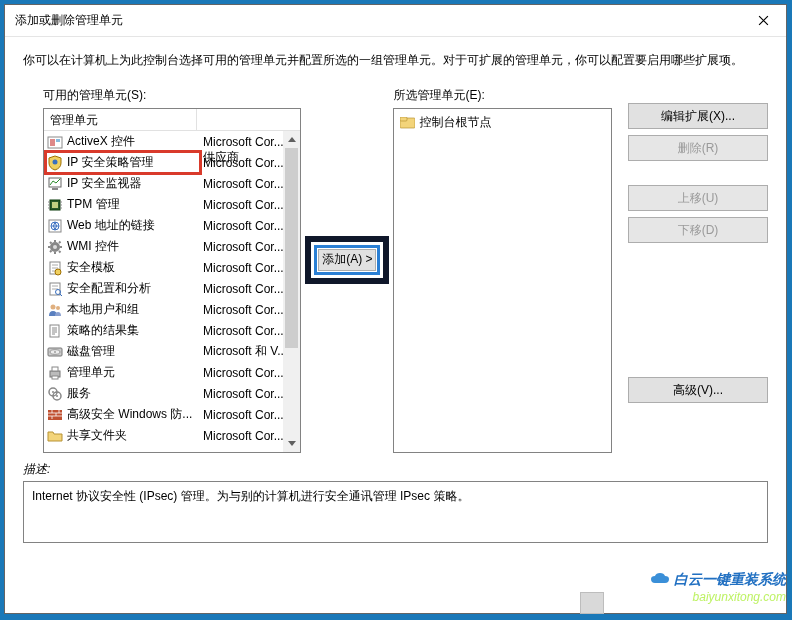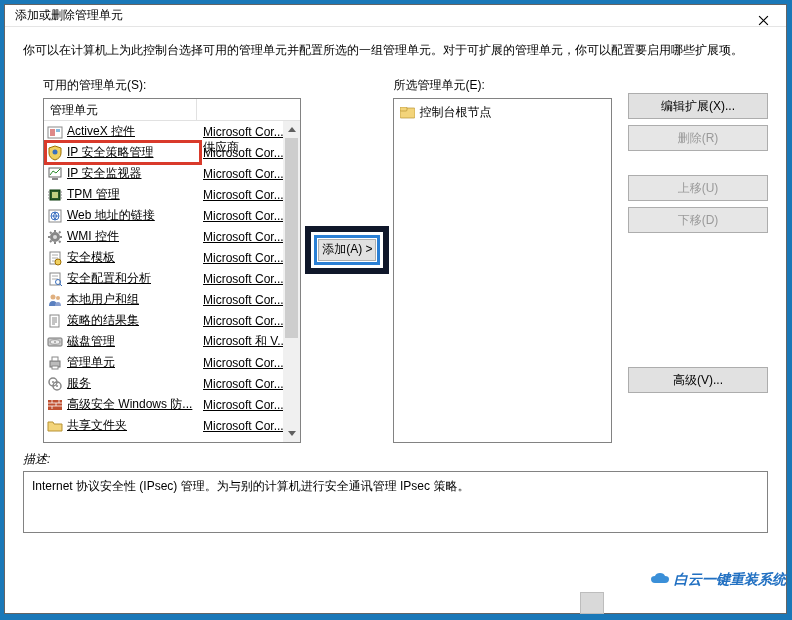--- a/index.html
+++ b/index.html
@@ -1,36 +1,36 @@
 <!DOCTYPE html>
 <html><head>
 <meta charset="utf-8">
 <style>
   * { box-sizing: border-box; margin: 0; padding: 0; }
   html, body { width: 792px; height: 620px; font-family: "Microsoft YaHei", "Segoe UI", sans-serif; font-size: 12px; overflow: hidden; }
   .shell { width: 792px; height: 620px; background: #1a78b8; padding: 4px; position: relative; }
   .window { width: 783px; height: 610px; background: #fff; border: 1px solid #646464; position: relative; }
-  .titlebar { height: 22px; display: flex; align-items: center; padding-left: 10px; border-bottom: 1px solid #e5e5e5; }
+  .titlebar { height: 32px; display: flex; align-items: center; padding-left: 10px; border-bottom: 1px solid #e5e5e5; }
   .titlebar .t { font-size: 12px; color: #000; }
   .close { position: absolute; right: 0; top: 0; width: 45px; height: 30px; display: flex; align-items: center; justify-content: center; cursor: pointer; }
   .close svg { width: 11px; height: 11px; }
   .body { padding: 14px 18px 0 18px; position: relative; height: calc(100% - 30px); }
   .intro { font-size: 12px; color: #000; line-height: 1.5; margin-bottom: 18px; }
   .cols { display: flex; gap: 10px; align-items: flex-start; }
   .col-left { width: 292px; padding-left: 20px; }
   .col-mid { width: 72px; display: flex; align-items: center; justify-content: center; height: 345px; }
   .col-right { width: 230px; }
   .col-btns { width: 142px; margin-left: 6px; }
   .lbl { font-size: 12px; margin-bottom: 4px; }
   .listbox { border: 1px solid #828282; background: #fff; height: 345px; display: flex; flex-direction: column; position: relative; }
   .lh { display: flex; height: 22px; background: #fff; border-bottom: 1px solid #e1e1e1; }
   .lh > div { padding: 3px 6px; font-size: 12px; border-right: 1px solid #e1e1e1; }
   .lh-a { width: 153px; }
   .lh-b { flex: 1; margin-top: 37px; }
-  .rows { flex: 1; overflow: hidden; text-decoration: underline; }
+  .rows { flex: 1; overflow: hidden; }
   .row { display: flex; height: 21px; align-items: center; }
   .row-a { width: 153px; display: flex; align-items: center; padding-left: 3px; gap: 4px; overflow: hidden; white-space: nowrap; }
   .row-b { flex: 1; padding-left: 6px; overflow: hidden; white-space: nowrap; text-overflow: ellipsis; }
   .ico { width: 16px; height: 16px; flex-shrink: 0; display: inline-flex; align-items: center; justify-content: center; }
   .highlight { position: absolute; border: 3px solid #d93a2b; pointer-events: none; }
   .hl-row { left: 0; top: 41px; width: 158px; height: 25px; }
   .sb { position: absolute; right: 0; top: 22px; bottom: 0; width: 17px; background: #f0f0f0; display: flex; flex-direction: column; }
   .sb-btn { height: 17px; display: flex; align-items: center; justify-content: center; }
   .sb-tr { flex: 1; position: relative; }
   .sb-th { position: absolute; left: 2px; right: 2px; top: 0; height: 200px; background: #cdcdcd; }
@@ -39,21 +39,21 @@
   .btn { width: 140px; height: 26px; background: #e1e1e1; border: 1px solid #adadad; font-size: 12px; display: flex; align-items: center; justify-content: center; margin-bottom: 6px; cursor: pointer; }
   .btn.off { color: #9a9a9a; background: #e6e6e6; }
   .btn-gap { height: 18px; }
   .add-wrap { border: 6px solid #0f172a; padding: 3px; }
   .add-wrap .inner { border: 3px solid #2a7fd4; padding: 1px; }
   .addbtn { width: 58px; height: 22px; background: #e1e1e1; border: 1px solid #adadad; font-size: 12px; display: flex; align-items: center; justify-content: center; cursor: pointer; }
   .desc-lbl { margin-top: 8px; font-size: 12px; margin-bottom: 3px; font-style: italic; }
   .desc-box { border: 1px solid #828282; height: 62px; padding: 6px 8px; font-size: 12px; }
   .wm { position: absolute; right: 6px; bottom: 16px; text-align: right; line-height: 1.2; }
   .wm-a { color: #2170c2; font-weight: bold; font-size: 14px; font-style: italic; }
-  .wm-b { color: #ffffff; font-style: italic; font-size: 12px; }
+  .wm-b { color: #bef264; font-style: italic; font-size: 12px; }
   .wm-ico { display:inline-block; vertical-align: middle; margin-right: 4px; }
   .gray-sq { position: absolute; bottom: 6px; right: 188px; width: 24px; height: 22px; background: #d9d9d9; border: 1px solid #bdbdbd; }
 </style>
 </head>
 <body>
 
 <div class="shell">
   <div class="window">
     <div class="titlebar">
       <span class="t">添加或删除管理单元</span>

